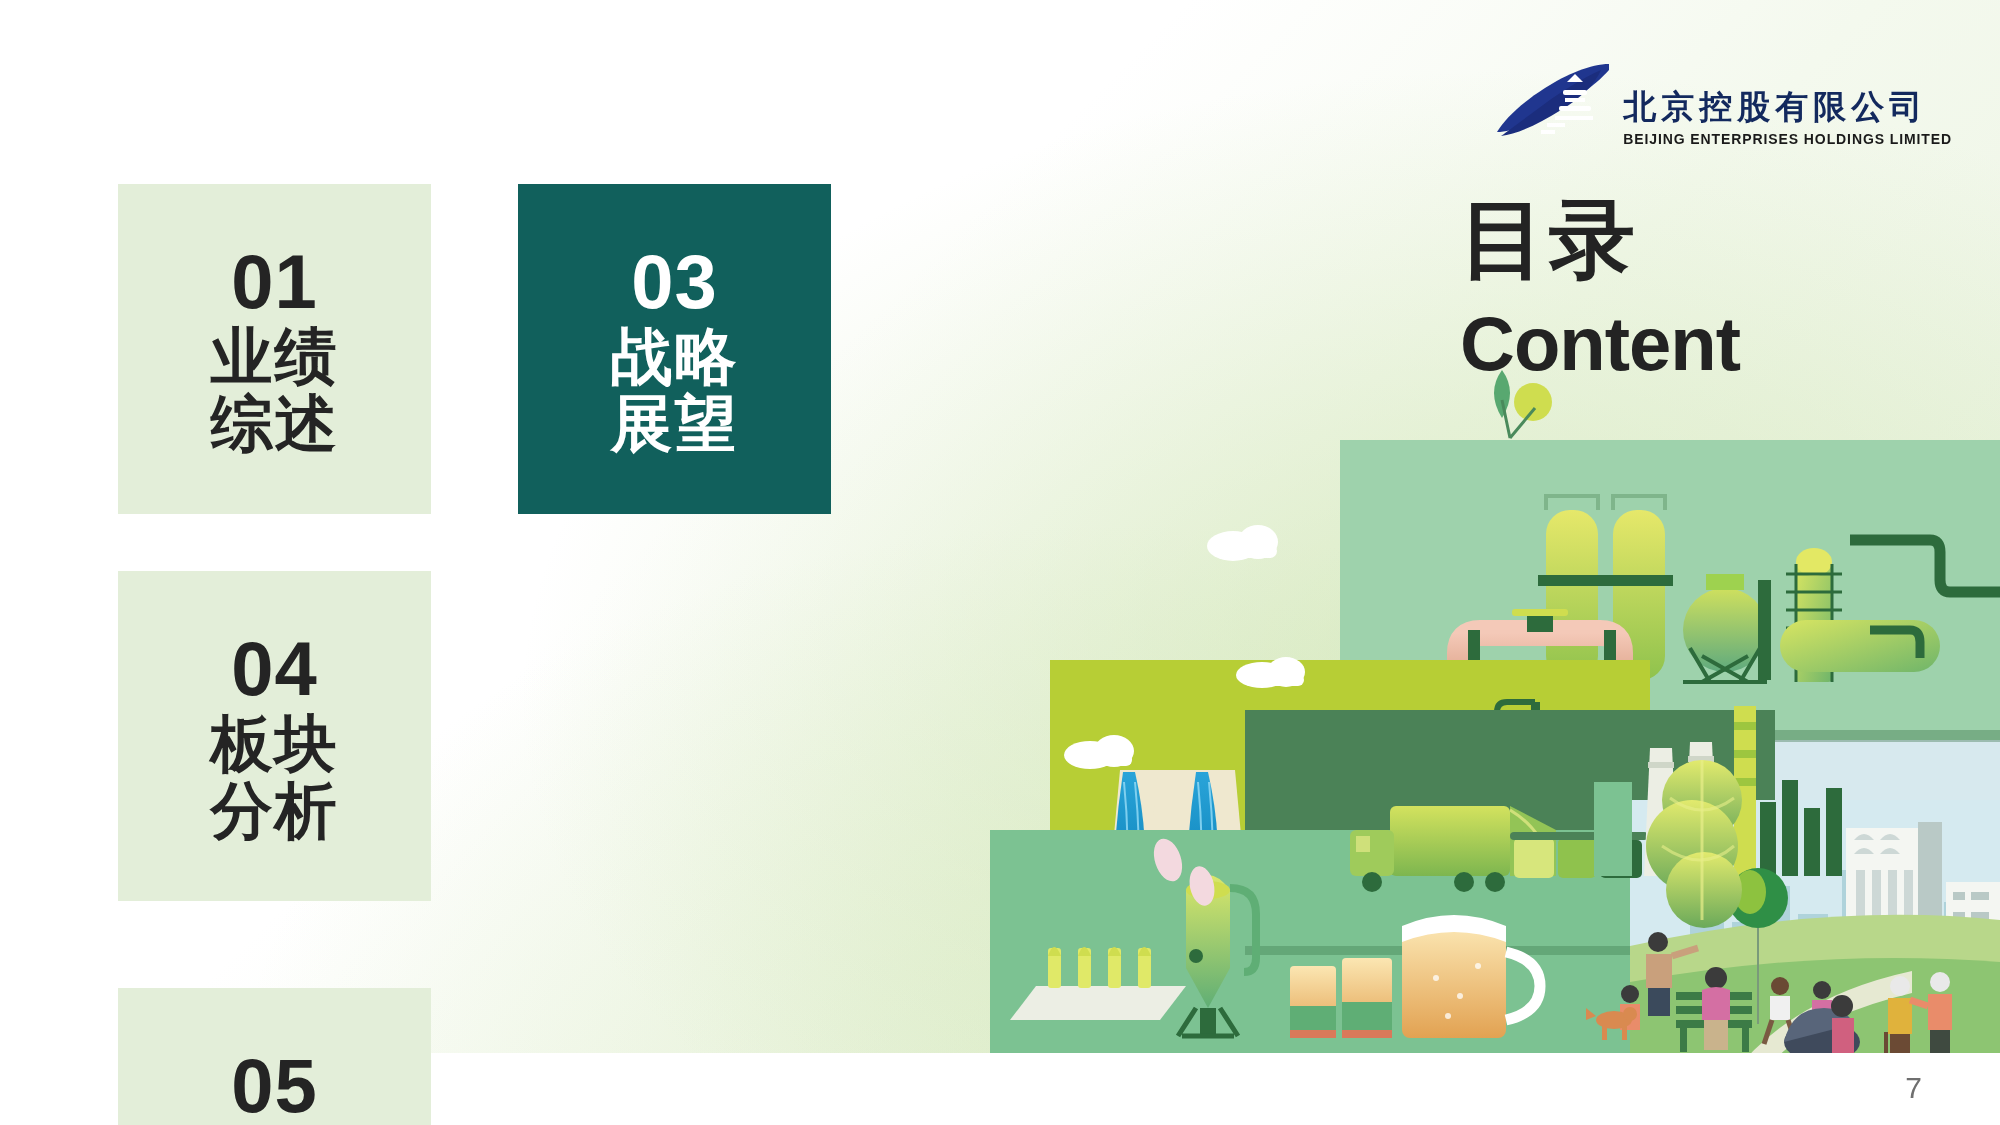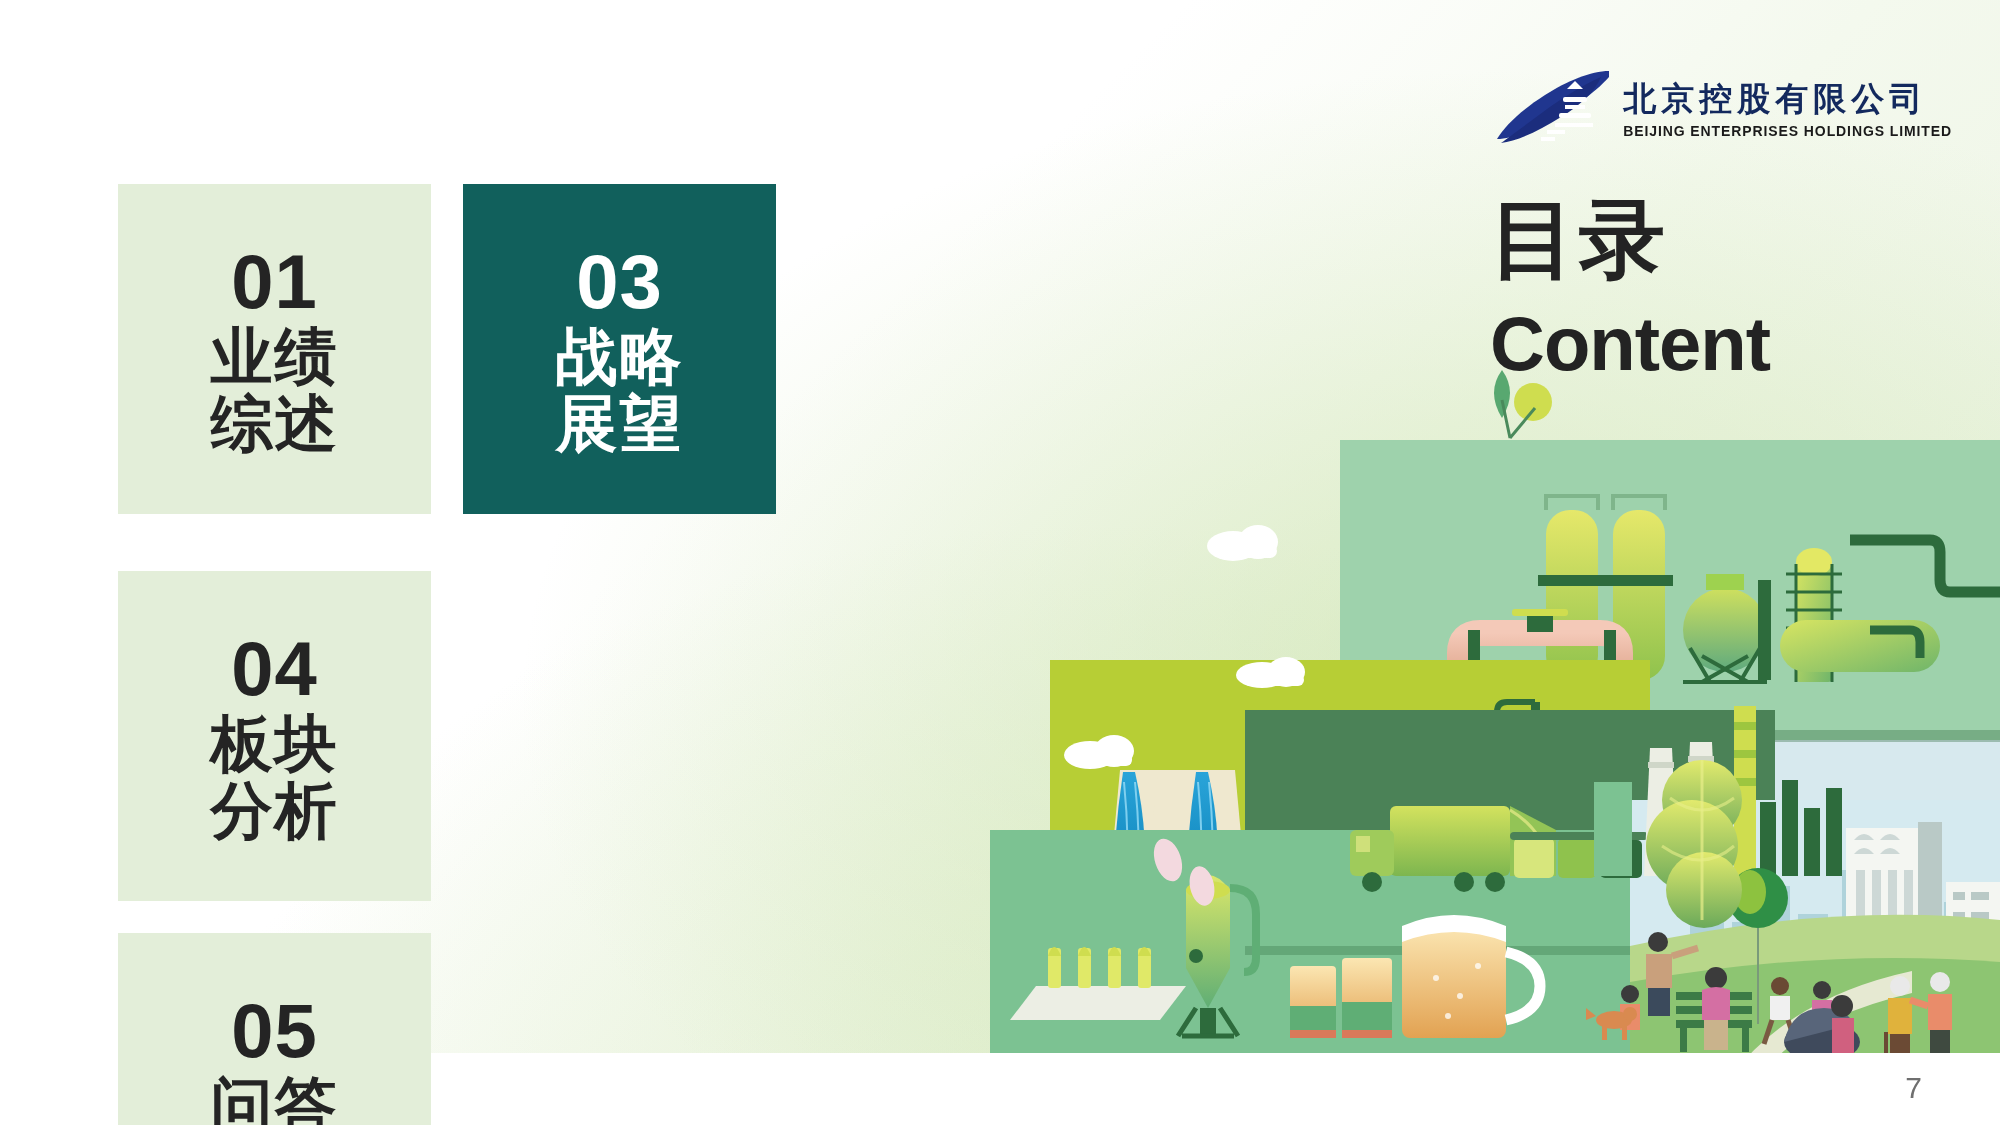--- a/index.html
+++ b/index.html
@@ -17,36 +17,36 @@
   }
 
   
   .footer-band{position:absolute;left:0;bottom:0;width:2000px;height:72px;background:#ffffff;z-index:40;}
   .footer{position:absolute;left:110px;bottom:16px;z-index:45;font-size:34px;letter-spacing:.2px;}
   .footer .yr{color:#17693e;font-weight:bold;}
   .footer .rp{color:#c9cf7e;font-weight:normal;margin-left:8px;}
   .pagenum{position:absolute;right:78px;bottom:20px;z-index:45;color:#6f6f6f;font-size:30px;}
 
   
-  .logo{position:absolute;right:48px;top:67px;z-index:60;display:flex;align-items:center;gap:10px;}
+  .logo{position:absolute;right:48px;top:60px;z-index:60;display:flex;align-items:flex-end;gap:10px;}
   .logo-mark{width:118px;height:86px;flex:0 0 auto;}
   .logo-txt{display:flex;flex-direction:column;line-height:1;}
   .logo-cn{font-size:33px;color:#13295e;font-weight:bold;letter-spacing:5px;
            font-family:"DejaVu Sans","Liberation Sans",sans-serif;white-space:nowrap;}
   .logo-en{font-size:14px;color:#1a1a1a;font-weight:bold;letter-spacing:.9px;margin-top:9px;white-space:nowrap;}
 
   
-  .title-block{position:absolute;left:1490px;top:196px;z-index:55;}
+  .title-block{position:absolute;left:1460px;top:196px;z-index:55;}
   .title-cn{font-size:86px;font-weight:bold;color:#232323;line-height:1.02;letter-spacing:3px;
             font-family:"DejaVu Sans","Liberation Sans",sans-serif;}
   .title-en{font-size:76px;font-weight:bold;color:#232323;line-height:1.05;margin-top:20px;letter-spacing:-1px;}
 
   
   .tiles{position:absolute;left:110px;top:184px;z-index:50;}
-  .trow{display:flex;gap:32px;padding-left:8px;}
+  .trow{display:flex;gap:87px;padding-left:8px;}
   .trow + .trow{margin-top:57px;flex-direction:column;}
   .tile{
     width:313px;height:330px;background:#e3eed9;
     display:flex;flex-direction:column;align-items:center;justify-content:center;
     box-sizing:border-box;padding-top:6px;
   }
   .tile.active{background:#11605c;}
   .tile .num{
     font-size:76px;font-weight:bold;color:#242424;line-height:.95;margin-bottom:6px;letter-spacing:1px;
   }

